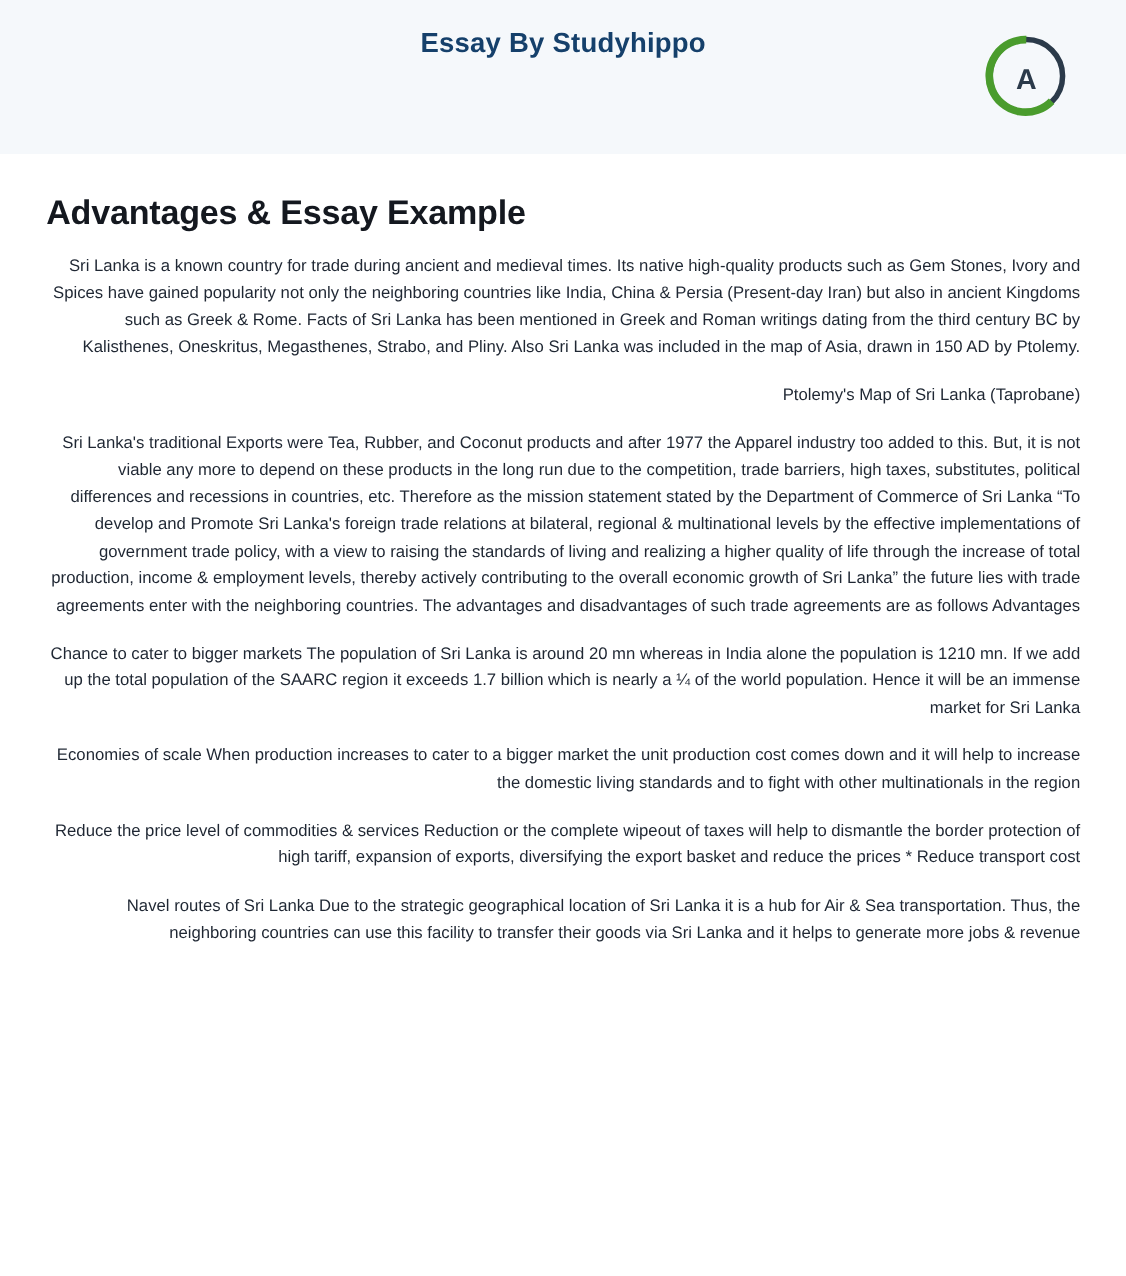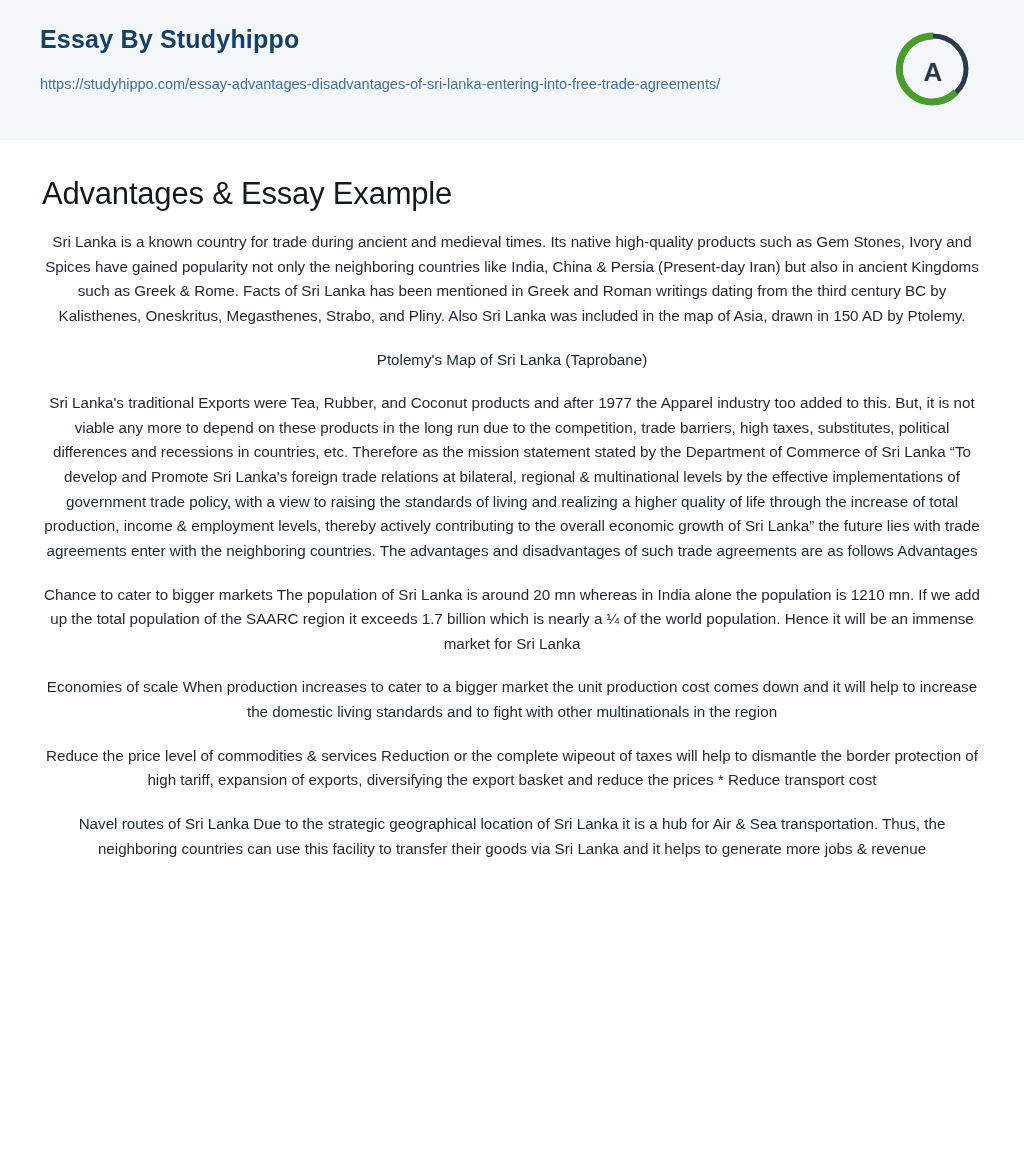--- a/index.html
+++ b/index.html
@@ -22,20 +22,21 @@
     position: relative;
     min-height: 140px;
   }
   .site-title {
     font-size: 25px;
     font-weight: bold;
     color: #15406b;
     letter-spacing: 0.2px;
     margin: 0 0 18px 0;
     line-height: 1.1;
+    text-align: center;
   }
   .source-url {
     font-size: 14.5px;
     color: #3f6ea8;
     line-height: 1.7;
     max-width: 790px;
     word-break: break-word;
     margin: 0;
   }
   .logo {
@@ -43,41 +44,40 @@
     right: 48px;
     top: 26px;
     width: 86px;
     height: 86px;
   }
   .content {
     padding: 30px 42px 20px 42px;
   }
   h1.doc-title {
     font-size: 31px;
-    font-weight: normal;
+    font-weight: bold;
     color: #14181f;
     margin: 6px 0 18px 0;
     letter-spacing: -0.2px;
   }
   p.para {
     font-size: 15.2px;
     line-height: 1.62;
     color: #1f2733;
     margin: 0 0 19px 0;
-    text-align: center;
+    text-align: right;
   }
 </style>
 </head>
 <body>
 
 <div class="page">
 
   <div class="header">
     <div class="site-title">Essay By Studyhippo</div>
-    <div class="source-url">https://studyhippo.com/essay-advantages-disadvantages-of-sri-lanka-entering-into-free-trade-agreements/</div>
     <div class="logo">
       <svg viewBox="0 0 86 86" width="86" height="86" aria-hidden="true">
         <circle cx="43" cy="43" r="33" fill="none" stroke="#2b3a4a" stroke-width="5"></circle>
         <path d="M 43 10 A 33 33 0 1 0 66 66" fill="none" stroke="#4a9c2d" stroke-width="7" stroke-linecap="butt"></path>
         <text x="43" y="55" text-anchor="middle" font-family="Liberation Sans, sans-serif" font-size="26" font-weight="bold" fill="#2b3a4a">A</text>
       </svg>
     </div>
   </div>
 
   <div class="content">

